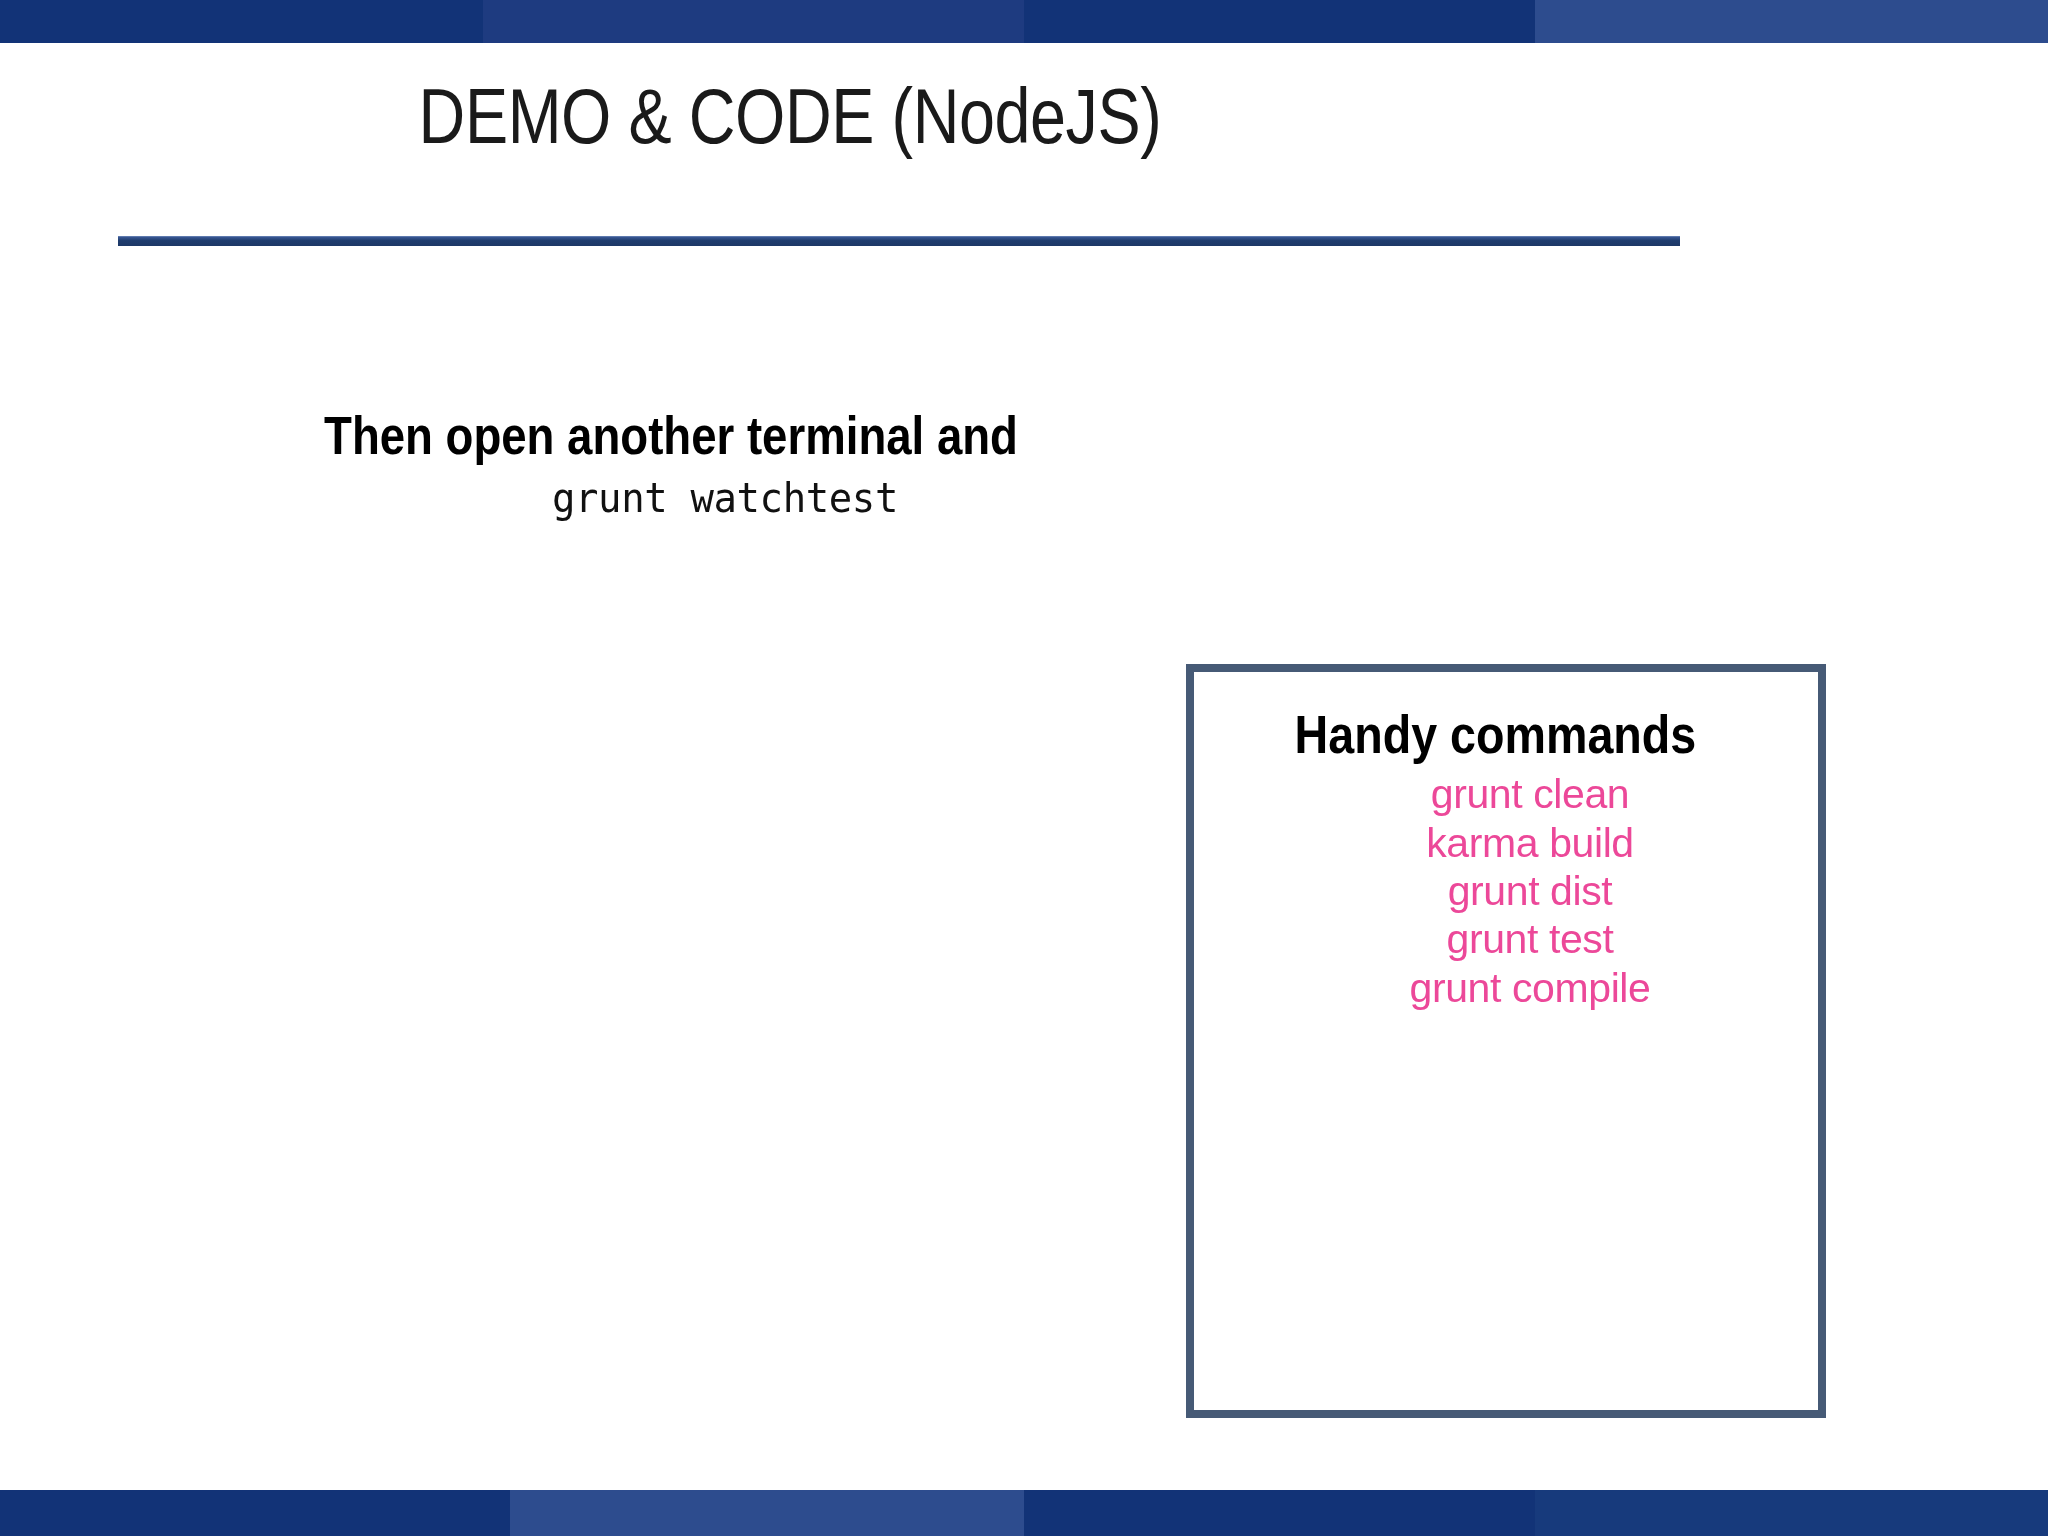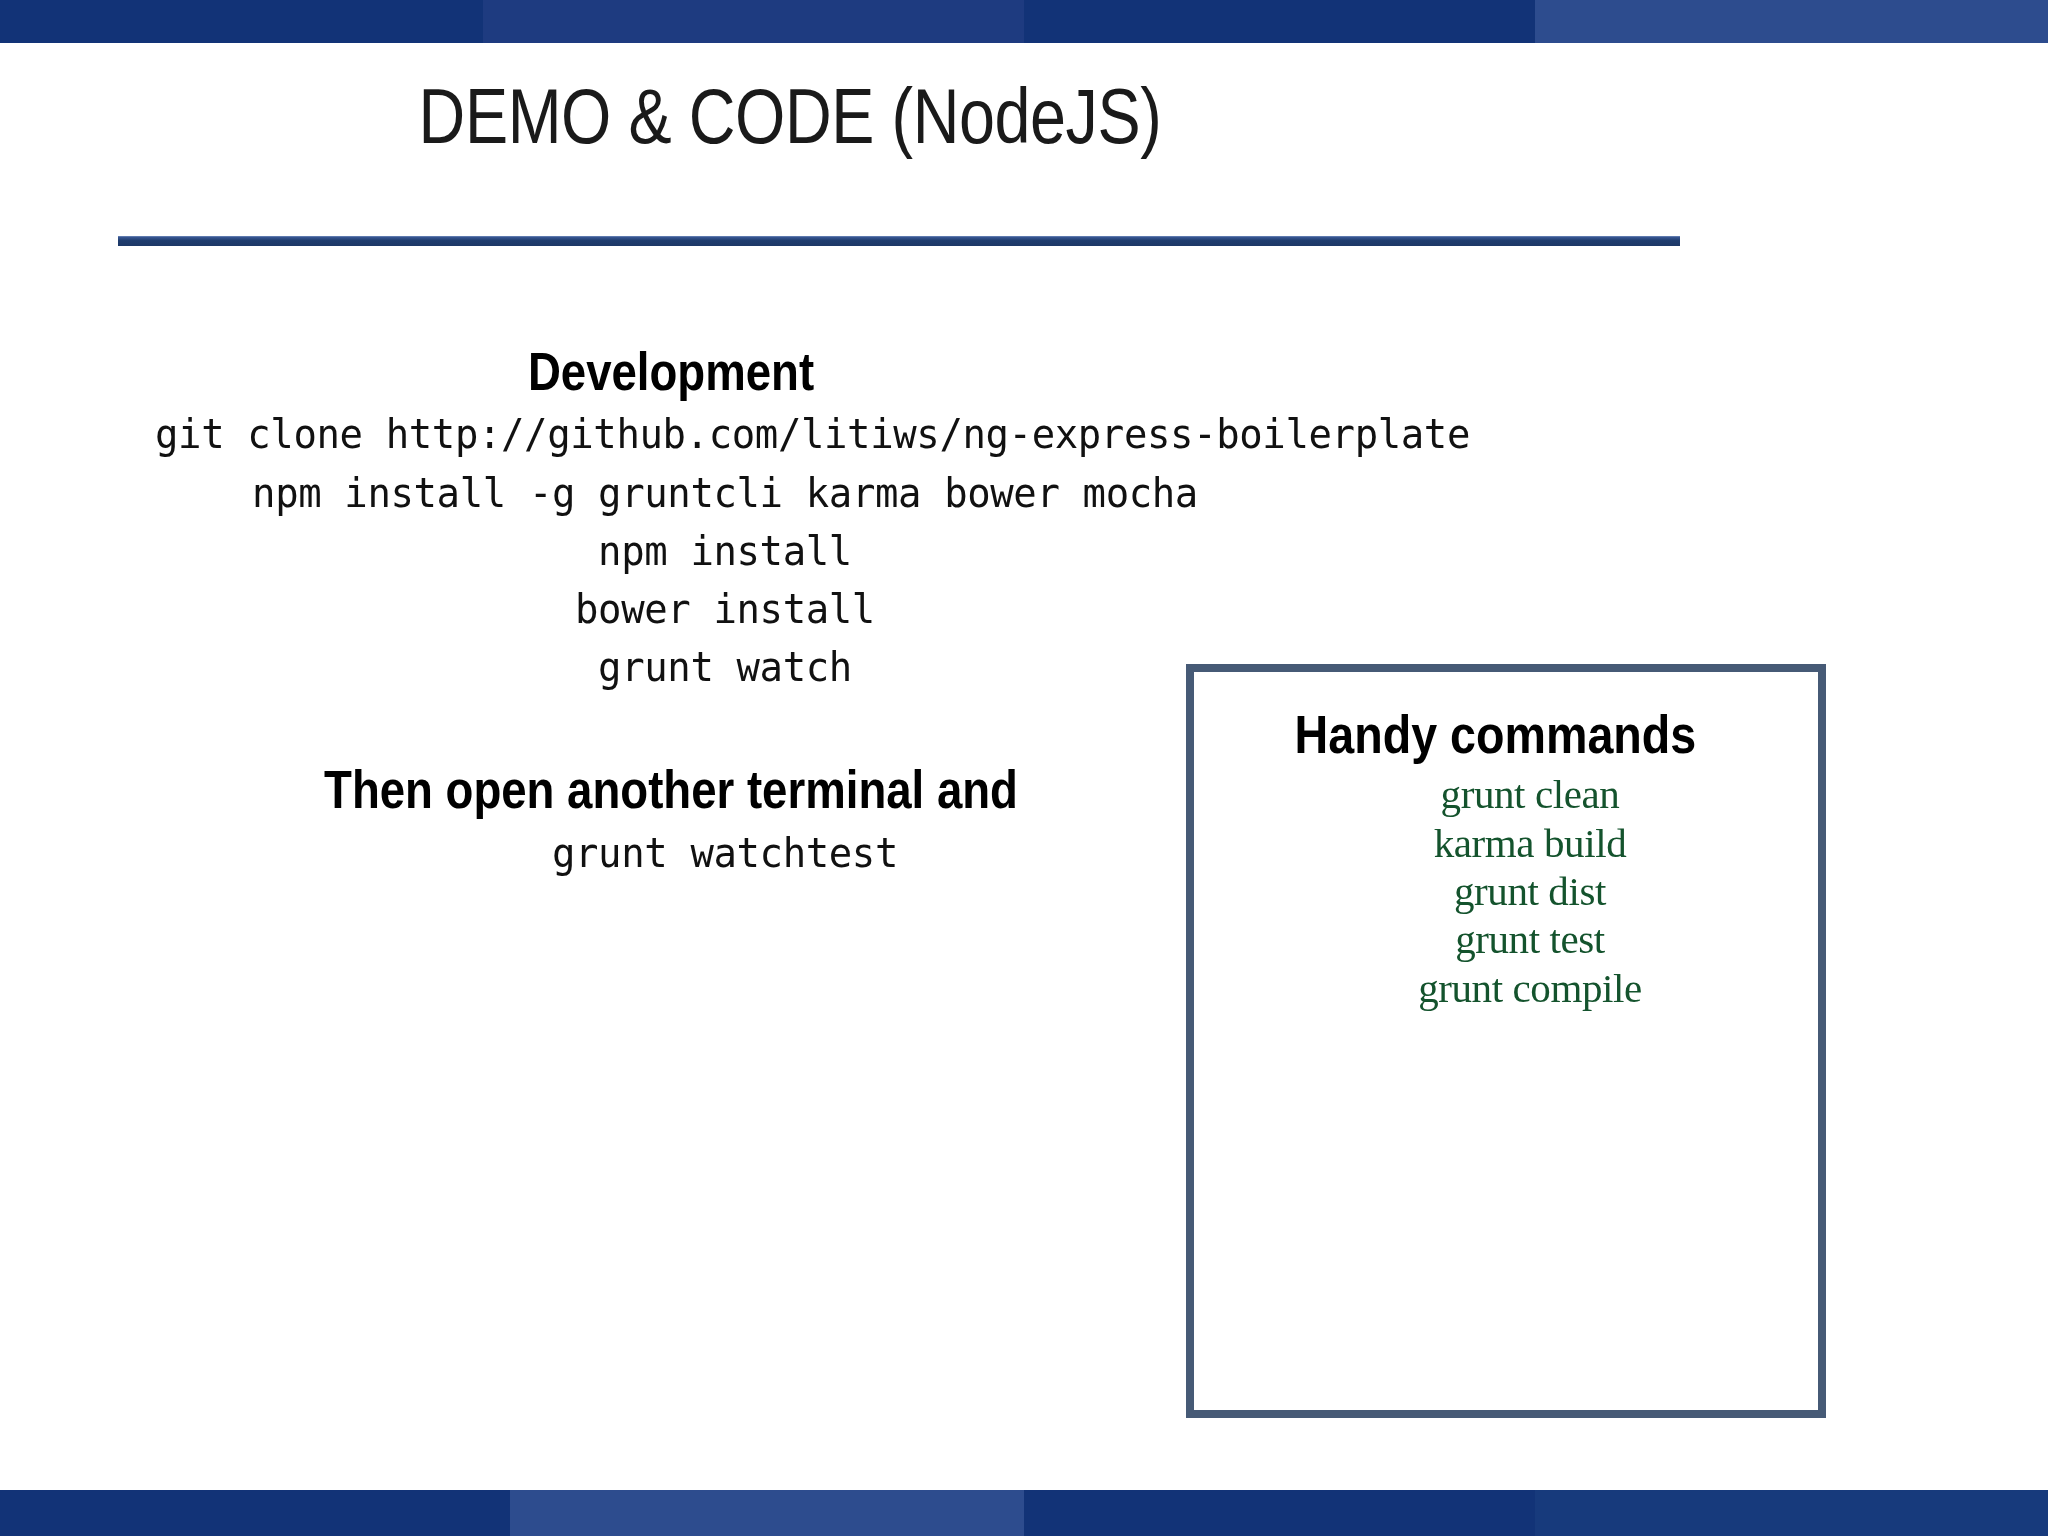--- a/index.html
+++ b/index.html
@@ -113,23 +113,23 @@
     font-weight: bold;
     font-size: 53px;
     color: #000000;
     line-height: 1.1;
     white-space: nowrap;
     transform: scaleX(0.88);
     transform-origin: left top;
     margin: 0 0 6px 0;
   }
   .box-code {
-    font-family: Liberation Serif, serif;
+    font-family: Liberation Sans, sans-serif;
     font-size: 41px;
-    color: #14532d;
+    color: #ec4899;
     line-height: 1.18;
     white-space: pre;
     letter-spacing: -0.4px;
   }
   .box-gap { height: 54px; }
 </style>
 </head>
 <body>
 
 <div class="slide">
@@ -141,28 +141,20 @@
     <div class="banner-seg" style="width: 513px; background: rgb(45, 76, 142);"></div>
   </div>
 
   <div class="title-block">
     <div class="slide-title">DEMO &amp; CODE (NodeJS)</div>
   </div>
   <div class="title-rule"></div>
 
   <div class="left-col">
 
-    <div>
-      <div class="heading">Development</div>
-      <div class="code-line">git clone http://github.com/litiws/ng-express-boilerplate</div>
-      <div class="code-line">npm install -g gruntcli karma bower mocha</div>
-      <div class="code-line">npm install</div>
-      <div class="code-line">bower install</div>
-      <div class="code-line">grunt watch</div>
-    </div>
 
     <div class="spacer-block"></div>
 
     <div>
       <div class="heading">Then open another terminal and</div>
       <div class="code-line">grunt watchtest</div>
     </div>
 
   </div>
 

